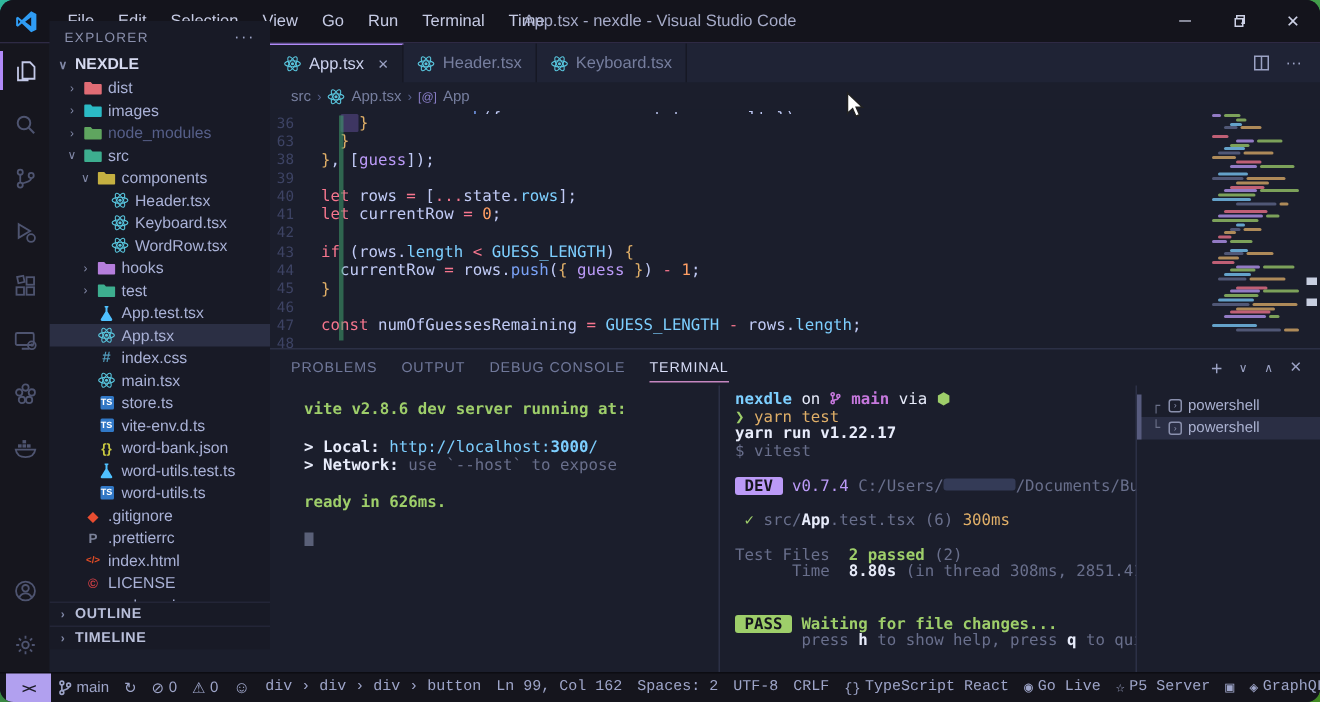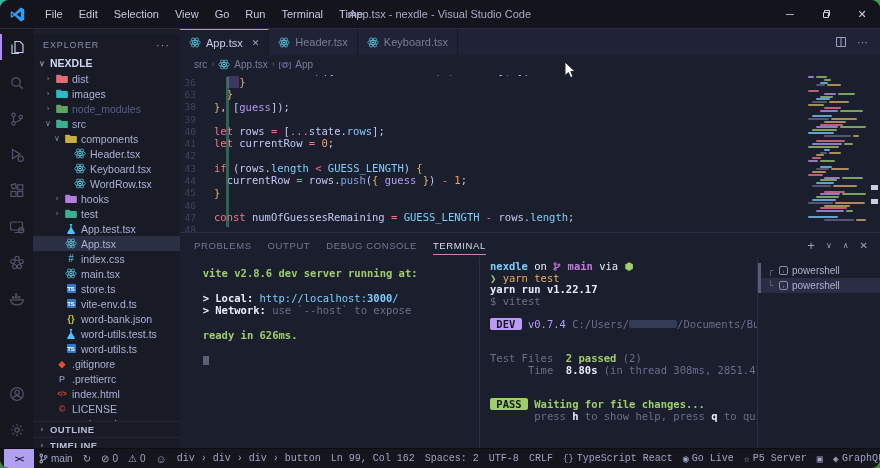--- a/index.html
+++ b/index.html
@@ -15,21 +15,21 @@
   .titletext{position:absolute;left:50%;transform:translateX(-50%);font-size:11px;color:#a6abc8;white-space:nowrap;}
   .wincontrols{margin-left:auto;display:flex;height:100%;}
   .winbtn{width:36px;height:100%;display:flex;align-items:center;justify-content:center;color:#cdd1e6;font-size:11px;}
   
   .activitybar{position:absolute;left:0;top:29px;width:33px;height:419px;background:#16161e;display:flex;flex-direction:column;align-items:stretch;}
   .actitem{height:36px;display:flex;align-items:center;justify-content:center;color:#4e5470;position:relative;}
   .actitem.active{color:#c3c9e8;}
   .actitem.active::before{content:"";position:absolute;left:0;top:5px;bottom:5px;width:2px;background:#b18af8;}
   .actspacer{flex:1;}
   
-  .sidebar{position:absolute;left:33px;top:34px;width:147px;height:419px;background:#181a26;overflow:hidden;}
+  .sidebar{position:absolute;left:33px;top:14px;width:147px;height:419px;background:#181a26;overflow:hidden;}
   .sbheader{height:21px;display:flex;align-items:center;padding:0 10px;font-size:9px;letter-spacing:.9px;color:#8a90ad;}
   .sbheader .dots{margin-left:auto;color:#9ba2c4;font-size:11px;letter-spacing:1px;}
   .rootrow{height:16px;display:flex;align-items:center;gap:4px;padding-left:5px;font-size:10.5px;font-weight:bold;color:#d6daf0;}
   .chev{color:#8289a8;font-size:8px;width:8px;text-align:center;flex:0 0 8px;}
   .tree{height:350px;overflow:hidden;}
   .trow{height:15px;display:flex;align-items:center;gap:4px;font-size:10.5px;color:#a9b1d6;white-space:nowrap;}
   .trow.sel{background:#2b2f44;}
   .trow.dim .tlabel{color:#565f89;}
   .ticonwrap{width:12px;flex:0 0 12px;display:flex;justify-content:center;align-items:center;font-size:9px;font-weight:bold;}
   .tsbox{width:9px;height:9px;background:#3178c6;color:#fff;font-size:6px;font-weight:bold;display:flex;align-items:center;justify-content:center;border-radius:1px;}
@@ -797,20 +797,21 @@
                   <circle cx="7.5" cy="4" r="1.4"></circle>
                   <path d="M2.5 4v4M7.5 5.5c0 2-3 1.6-5 2.8"></path>
                 </g>
               </svg></span><span class="c-mag tb"> main</span><span class="c-wht"> via </span><span class="c-grn">⬢</span></div>
           <div class="tline"><span class="c-grn tb">❯</span><span class="c-yel"> yarn test</span></div>
           <div class="tline"><span class="c-wht tb">yarn run v1.22.17</span></div>
           <div class="tline"><span class="c-tmut">$ vitest</span></div>
           <div class="tline">&nbsp;</div>
           <div class="tline"><span class="bdg-dev"> DEV </span><span class="c-vio"> v0.7.4 </span><span class="c-tmut">C:/Users/</span><span class="redact"></span><span class="c-tmut">/Documents/Builds/nexdle</span></div>
           <div class="tline">&nbsp;</div>
+          <div class="tline"><span class="c-grn"> ✓ </span><span class="c-tmut">src/</span><span class="c-wht tb">App</span><span class="c-tmut">.test.tsx</span><span class="c-tmut"> (6)</span><span class="c-yel"> 300ms</span></div>
           <div class="tline">&nbsp;</div>
           <div class="tline"><span class="c-tmut">Test Files  </span><span class="c-grn tb">2 passed</span><span class="c-tmut"> (2)</span></div>
           <div class="tline"><span class="c-tmut">      Time  </span><span class="c-wht tb">8.80s</span><span class="c-tmut"> (in thread 308ms, 2851.41%)</span></div>
           <div class="tline">&nbsp;</div>
           <div class="tline">&nbsp;</div>
           <div class="tline"><span class="bdg-pass"> PASS </span><span class="c-grn tb"> Waiting for file changes...</span></div>
           <div class="tline"><span class="c-tmut">       press </span><span class="c-wht tb">h</span><span class="c-tmut"> to show help, press </span><span class="c-wht tb">q</span><span class="c-tmut"> to quit</span></div>
         </div>
       <div class="termlist" id="termlist">
           <div class="tlrow">

